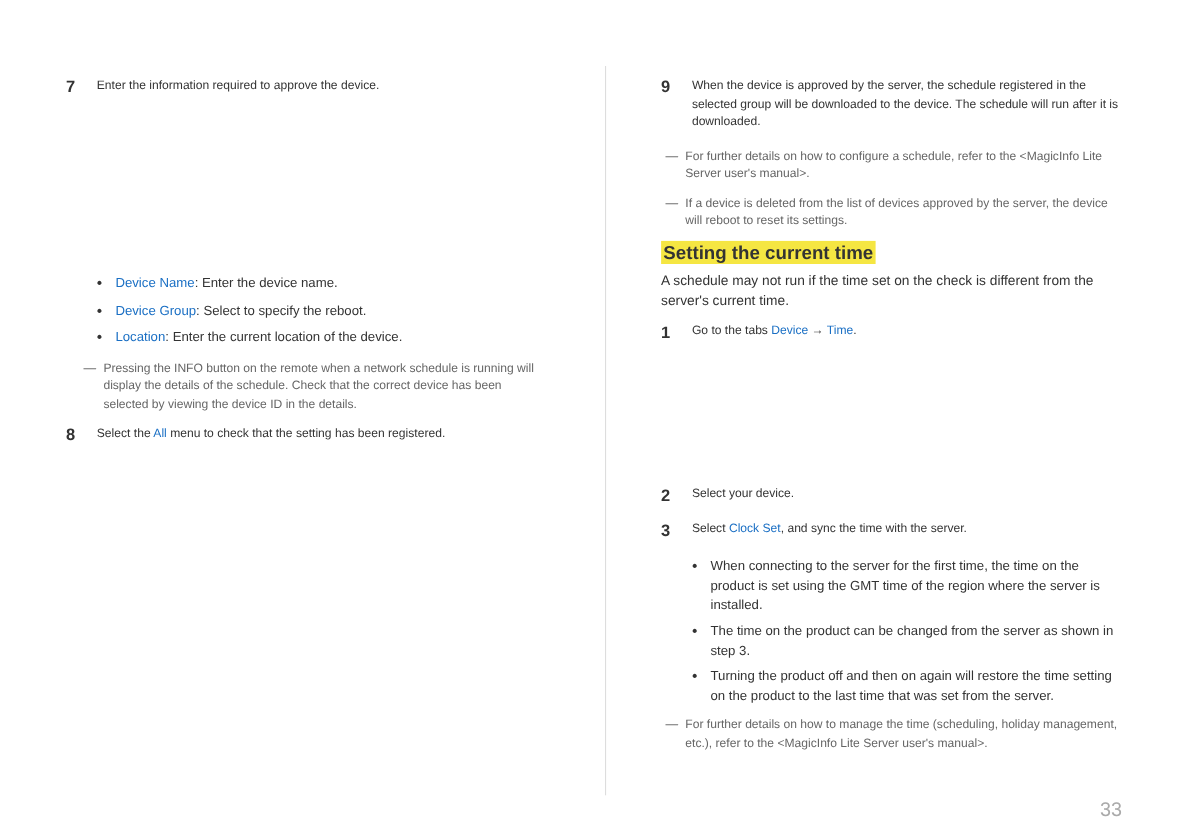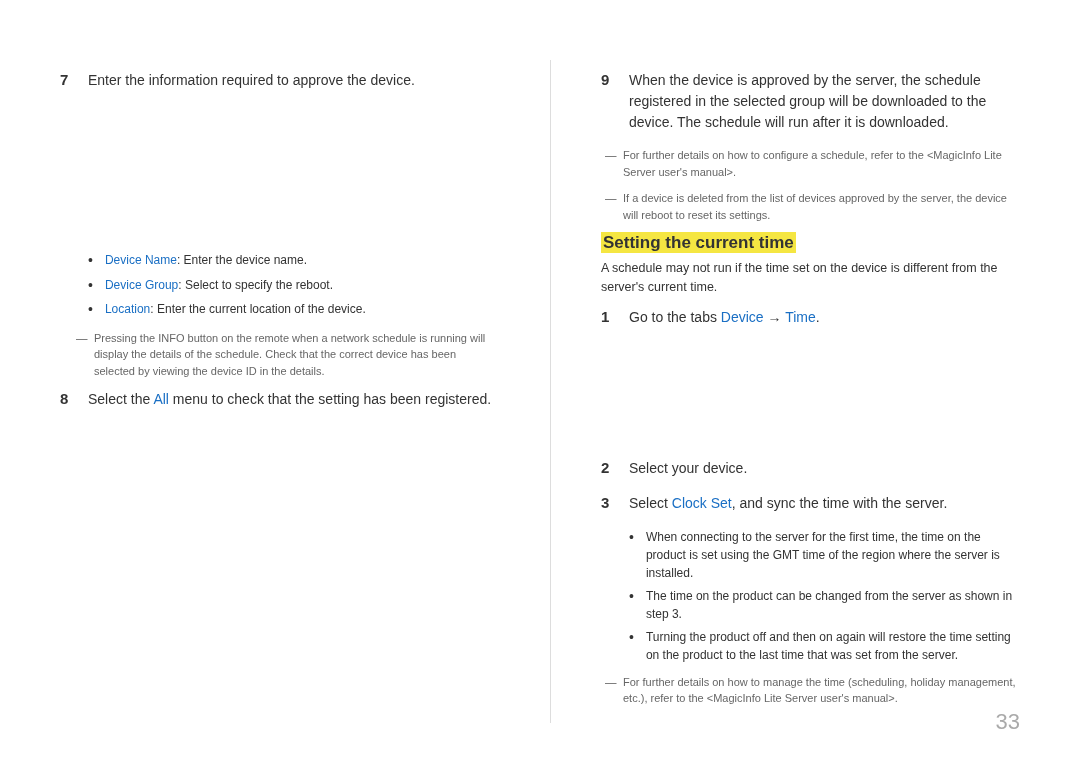--- a/index.html
+++ b/index.html
@@ -38,21 +38,21 @@
     .step-num {
       font-size: 15px;
       font-weight: bold;
       color: #333;
       min-width: 18px;
       margin-top: 1px;
     }
     .step-content {
       flex: 1;
       line-height: 1.5;
-      font-size: 14px;
+      font-size: 11px;
       color: #333;
     }
     .link-blue {
       color: #1a6fc4;
       text-decoration: none;
     }
     .link-arrow {
       color: #333;
     }
     .bullet-list {
@@ -90,23 +90,23 @@
       color: #333;
       margin-bottom: 8px;
       margin-top: 4px;
     }
     .highlight-yellow {
       background-color: #f5e642;
       padding: 1px 2px;
     }
     .page-number {
       position: absolute;
-      bottom: 28px;
+      bottom: 16px;
       right: 60px;
-      font-size: 22px;
+      font-size: 18px;
       color: #aaa;
       font-weight: 300;
     }
     .divider-vertical {
       width: 1px;
       background: #ddd;
       margin: 0 10px;
     }
     .step-8 {
       margin-top: 8px;
@@ -184,21 +184,21 @@
 
     <div class="note-block" style="margin-left: 4px;">
       <span class="note-dash">—</span>
       <span class="note-small">If a device is deleted from the list of devices approved by the server, the device will reboot to reset its settings.</span>
     </div>
 
     <div class="section-heading" style="margin-top: 6px; margin-bottom: 6px;">
       <span class="highlight-yellow">Setting the current time</span>
     </div>
 
-    <p style="font-size:12.5px; color:#333; margin-bottom:10px; line-height:1.5;">A schedule may not run if the time set on the device is different from the server's current time.</p>
+    <p style="font-size:12.5px; color:#333; margin-bottom:10px; line-height:1.5;">A schedule may not run if the time set on the check is different from the server's current time.</p>
 
     <div class="step-block">
       <span class="step-num">1</span>
       <div class="step-content">
         <span>Go to the tabs </span><span class="link-blue">Device</span><span class="link-arrow"> → </span><span class="link-blue">Time</span><span>.</span>
       </div>
     </div>
 
     <div class="step-block" style="margin-top: 130px;">
       <span class="step-num">2</span>

